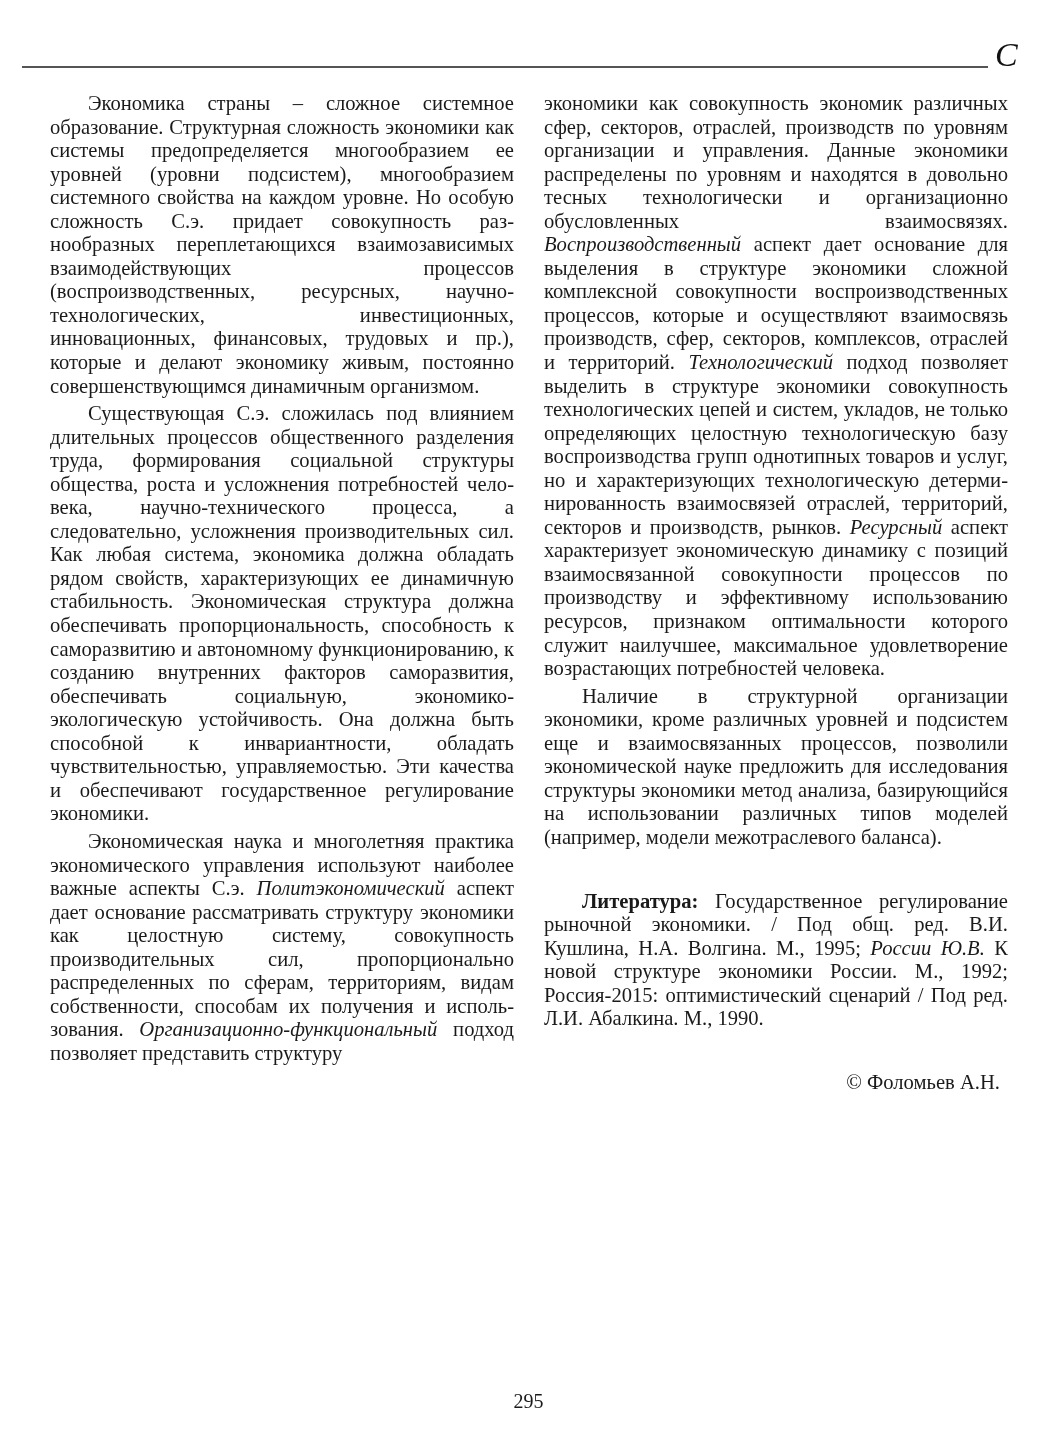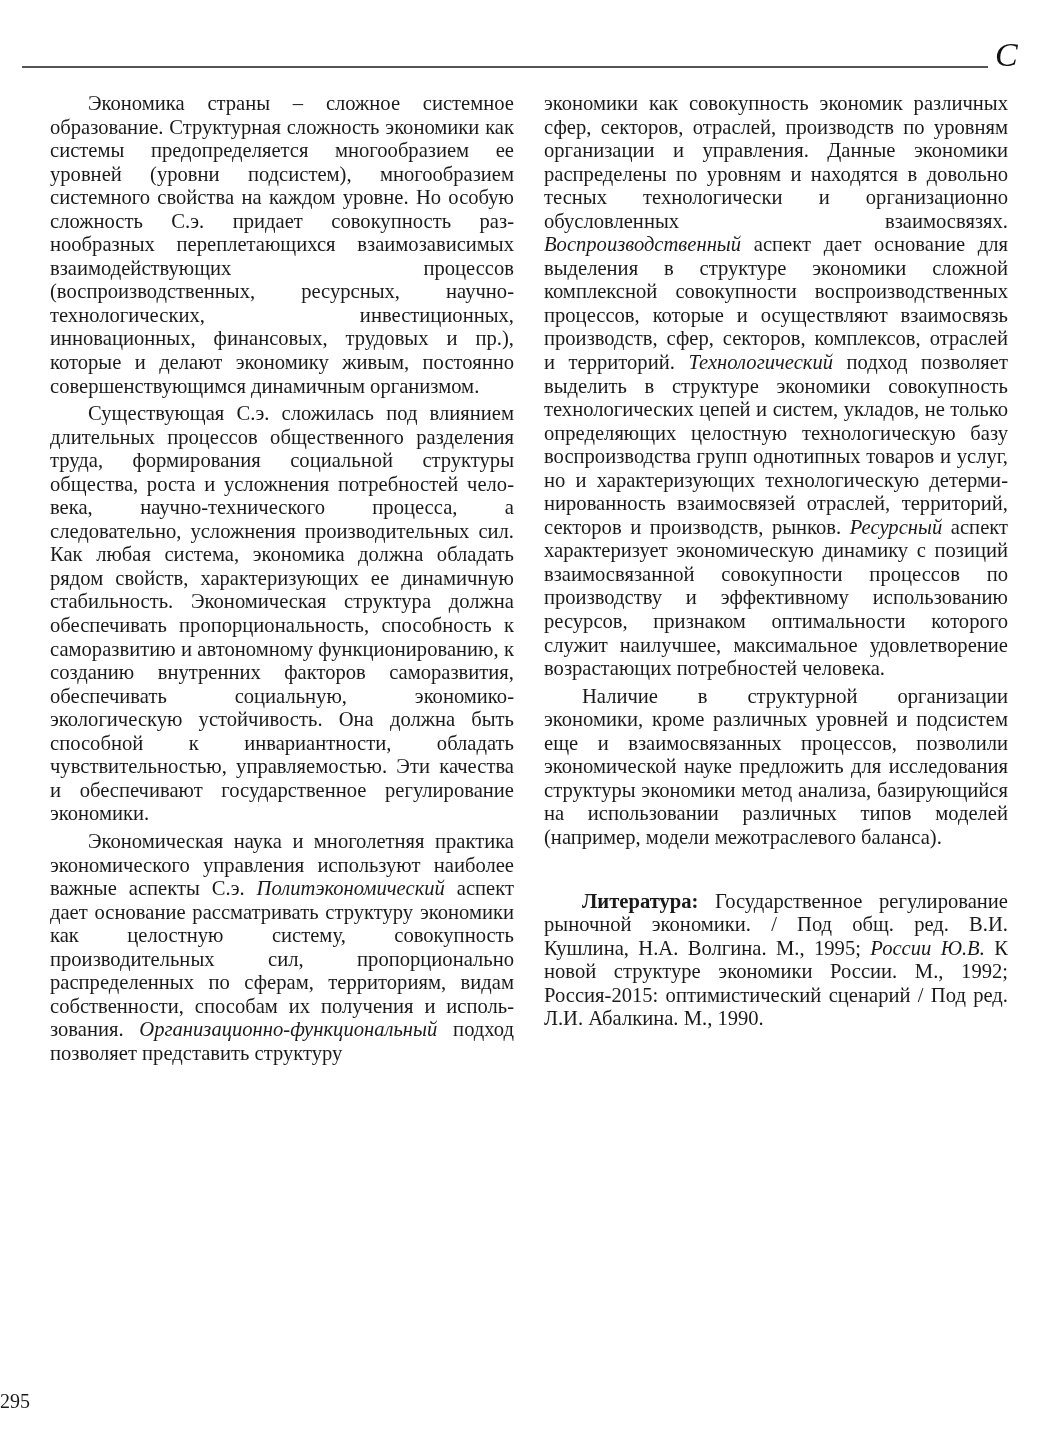--- a/index.html
+++ b/index.html
@@ -9,33 +9,34 @@
   .header-letter { position: absolute; left: 995px; top: 36px; font-size: 34px; font-style: italic; color: #111; }
   .col { position: absolute; top: 88px; font-size: 20.6px; line-height: 23.55px; text-align: justify; }
   .col-left { left: 46px; width: 472px; }
   .col-right { left: 540px; width: 472px; }
   .col p { margin: 4px; text-indent: 38px; hyphens: manual; }
   .col p.noindent { text-indent: 0; }
   .lit { margin-top: 40px !important; }
   .lit b { font-weight: bold; }
   .copyright { text-align: right; margin-top: 40px !important; text-indent: 0 !important; padding-right: 8px; }
   i { }
-  .page-number { position: absolute; left: 0; width: 1057px; top: 1390px; font-size: 20px; }
+  .page-number { position: absolute; left: 0; width: 1057px; top: 1390px; text-align: center; font-size: 20px; }
 </style>
 </head>
 <body>
 
 <div class="header-rule"></div>
 <div class="header-letter">С</div>
 
 <div class="col col-left">
   <p>Экономика страны – сложное систем­ное образование. Структурная сложность экономики как системы предопределя­ется многообразием ее уровней (уровни подсистем), многообразием системного свойства на каждом уровне. Но особую сложность С.э. придает совокупность раз­нообразных переплетающихся взаимо­зависимых взаимодействующих процес­сов (воспроизводственных, ресурсных, научно-технологических, инвестицион­ных, инновационных, финансовых, тру­довых и пр.), которые и делают эконо­мику живым, постоянно совершенствую­щимся динамичным организмом.</p>
   <p><span>Существующая С.э. сложилась под влиянием длительных процессов обще­ственного разделения труда, формиро­вания социальной структуры общества, роста и усложнения потребностей чело­века, научно-технического процесса, а следовательно, усложнения производи­тельных сил. Как любая система, эконо­мика должна обладать рядом свойств, характеризующих ее динамичную ста­бильность. Экономическая структура должна обеспечивать пропорциональ­ность, способность к саморазвитию и автономному функционированию, к созданию внутренних факторов само­развития, обеспечивать социальную, экономико-экологическую устойчивость. Она должна быть способной к инвари­антности, обладать чувствительностью, управляемостью. Эти качества и обеспе­чивают государственное регулирование экономики.</span></p>
   <p><span>Экономическая наука и многолет­няя практика экономического управ­ления используют наиболее важные аспекты С.э. </span><i>Политэкономический</i><span> аспект дает основание рассматривать структу­ру экономики как целостную систему, совокупность производительных сил, пропорционально распределенных по сферам, территориям, видам собствен­ности, способам их получения и исполь­зования. </span><i>Организационно-функциональный</i><span> подход позволяет представить структуру</span></p>
 </div>
 
 <div class="col col-right">
   <p class="noindent"><span>экономики как совокупность экономик различных сфер, секторов, отраслей, производств по уровням организации и управления. Данные экономики распре­делены по уровням и находятся в доволь­но тесных технологически и организа­ционно обусловленных взаимосвязях. </span><i>Воспроизводственный</i><span> аспект дает основа­ние для выделения в структуре экономи­ки сложной комплексной совокупности воспроизводственных процессов, кото­рые и осуществляют взаимосвязь про­изводств, сфер, секторов, комплексов, отраслей и территорий. </span><i>Технологический</i><span> подход позволяет выделить в структуре экономики совокупность технологичес­ких цепей и систем, укладов, не толь­ко определяющих целостную техноло­гическую базу воспроизводства групп однотипных товаров и услуг, но и харак­теризующих технологическую детерми­нированность взаимосвязей отраслей, территорий, секторов и производств, рынков. </span><i>Ресурсный</i><span> аспект характеризу­ет экономическую динамику с позиций взаимосвязанной совокупности процес­сов по производству и эффективному использованию ресурсов, признаком оптимальности которого служит наилуч­шее, максимальное удовлетворение воз­растающих потребностей человека.</span></p>
   <p>Наличие в структурной организации экономики, кроме различных уровней и подсистем еще и взаимосвязанных про­цессов, позволили экономической науке предложить для исследования структуры экономики метод анализа, базирующийся на использовании различных типов моде­лей (например, модели межотраслевого баланса).</p>
   <p class="lit"><b>Литература:</b><span> Государственное регулиро­вание рыночной экономики. / Под общ. ред. В.И. Кушлина, Н.А. Волгина. М., 1995; </span><i>России Ю.В.</i><span> К новой структуре экономики России. М., 1992; Россия-2015: оптимистический сце­нарий / Под ред. Л.И. Абалкина. М., 1990.</span></p>
+  <p class="copyright">© Фоломьев А.Н.</p>
 </div>
 
 <div class="page-number">295</div>
 
 </body></html>

